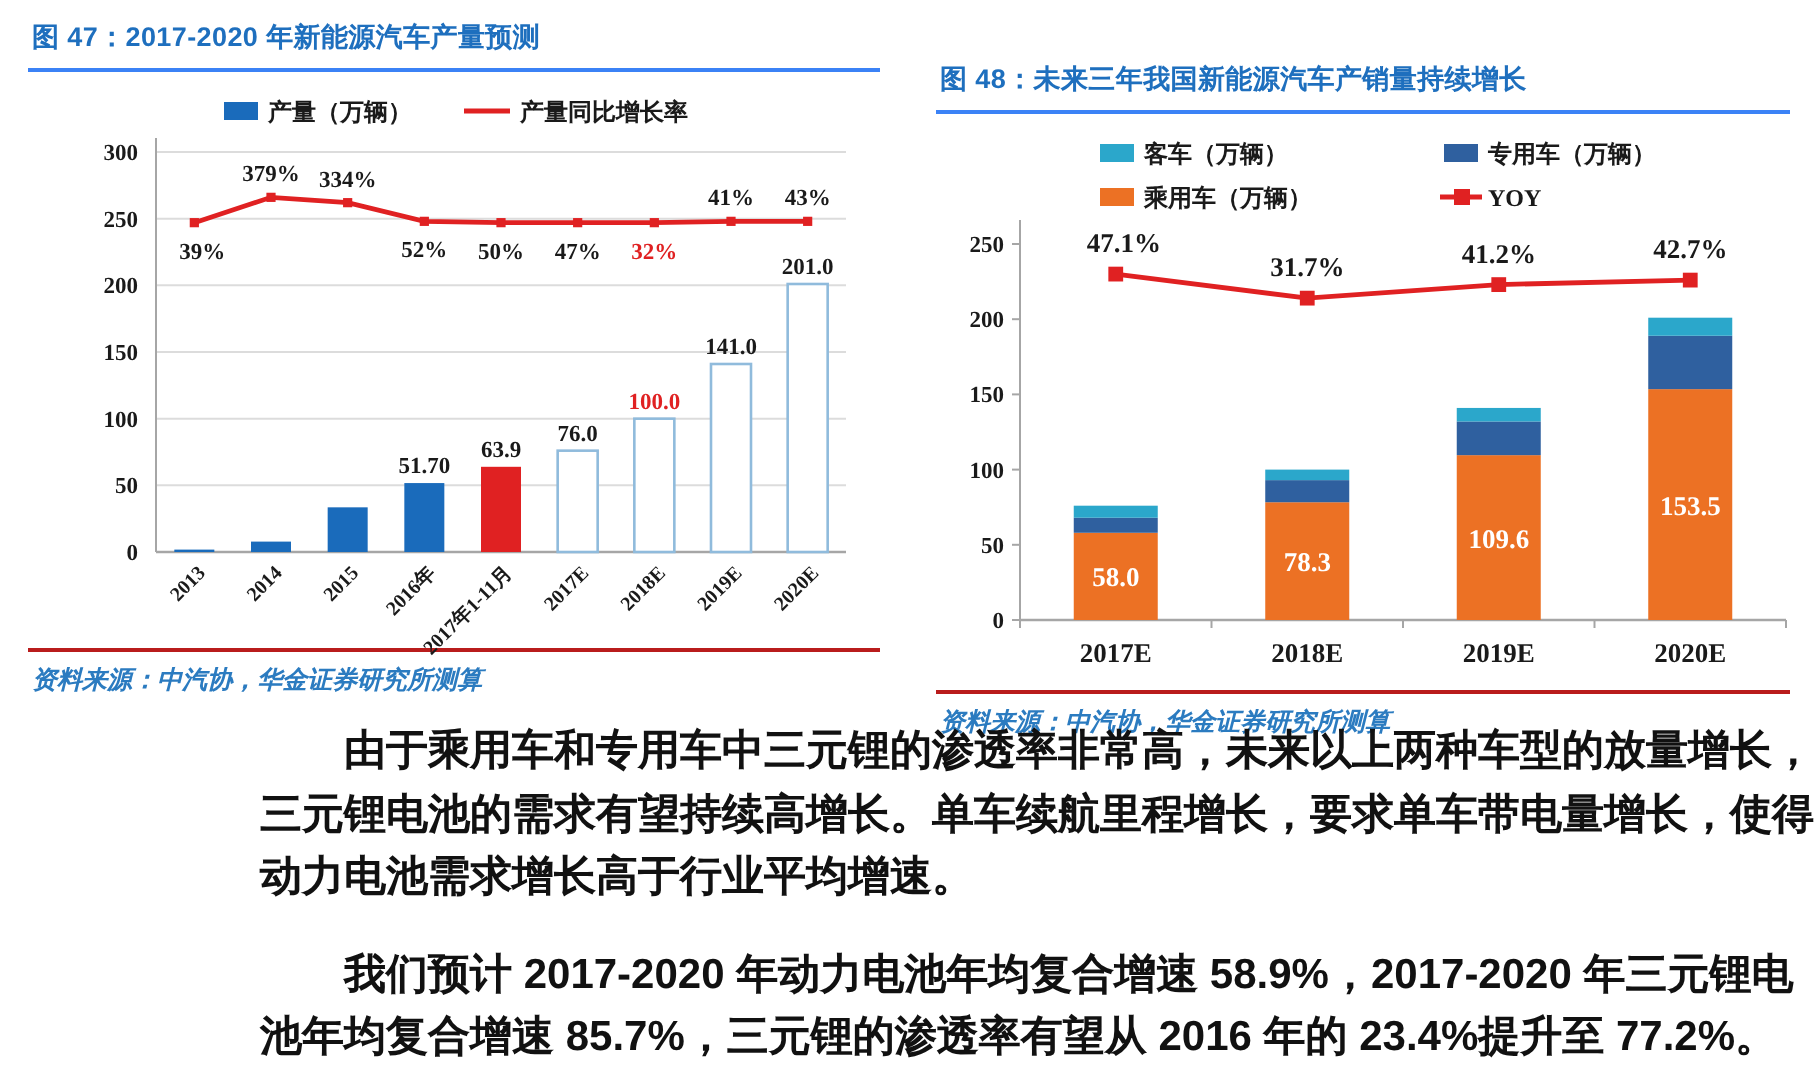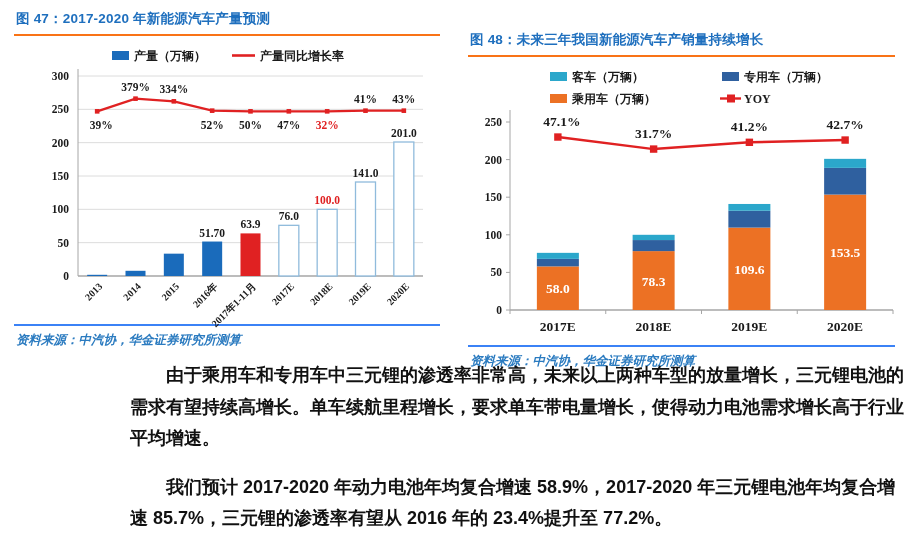--- a/index.html
+++ b/index.html
@@ -1,23 +1,23 @@
 <!DOCTYPE html>
 <html><head>
 <meta charset="utf-8">
 <style>
   html,body{margin:0;padding:0;background:#ffffff;}
   body{width:910px;height:541px;position:relative;font-family:"Liberation Sans",sans-serif;overflow:hidden;}
   .figure{position:absolute;top:8px;}
   .figure.left{left:14px;width:426px;}
   .figure.right{left:468px;width:427px;margin-top:21px;}
-  .fig-title{color:#1e6fbe;font-size:13.5px;font-weight:700;padding:2px 0 6px 2px;border-bottom:2px solid #f97316;letter-spacing:0.2px;}
+  .fig-title{color:#1e6fbe;font-size:13.5px;font-weight:700;padding:2px 0 6px 2px;border-bottom:2px solid #3b82f6;letter-spacing:0.2px;}
   svg.chart{display:block;overflow:visible;margin-top:1px;}
-  .fig-source{border-top:2px solid #3b82f6;margin-top:2px;padding:6px 0 0 2px;color:#2b7bc0;font-size:12.5px;font-style:italic;font-weight:600;}
-  .body-text{position:absolute;left:130px;top:360px;width:780px;color:#111;font-size:18px;line-height:31.5px;font-weight:600;}
+  .fig-source{border-top:2px solid #b91c1c;margin-top:2px;padding:6px 0 0 2px;color:#2b7bc0;font-size:12.5px;font-style:italic;font-weight:600;}
+  .body-text{position:absolute;left:130px;top:360px;width:780px;color:#111;font-size:21px;line-height:31.5px;font-weight:600;}
   .body-text p{margin:0;text-indent:2em;}
   .body-text p + p{margin-top:17px;}
 </style>
 </head>
 <body>
 
 <div class="figure left">
   <div class="fig-title">图 47：2017-2020 年新能源汽车产量预测</div>
   <svg id="chart1" class="chart" width="426" height="285">
       <g>

